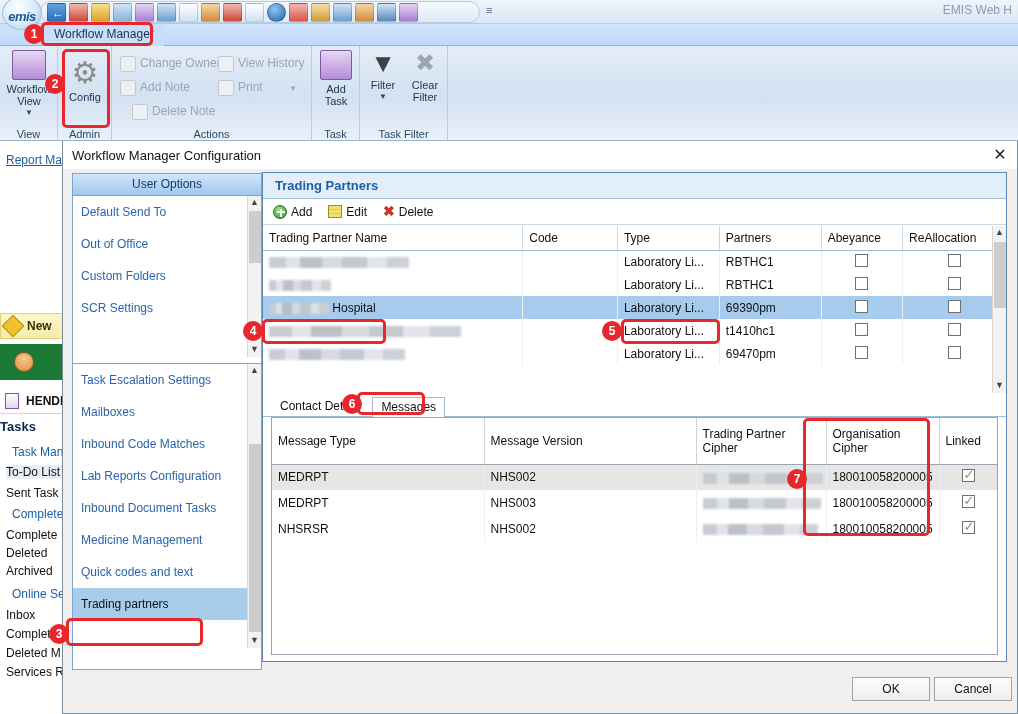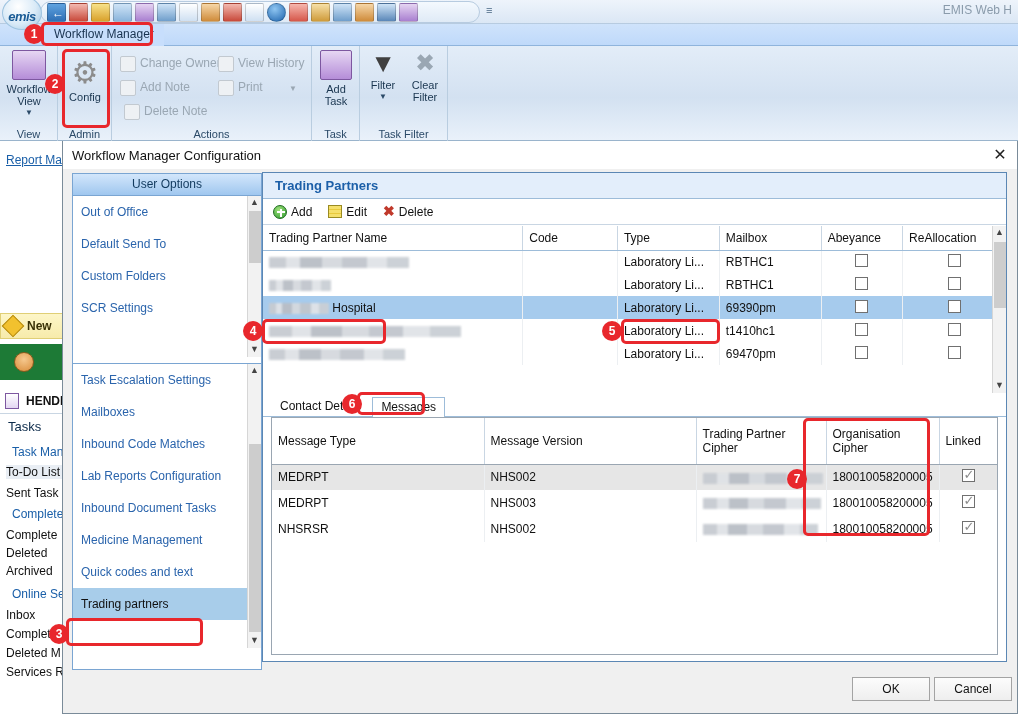--- a/index.html
+++ b/index.html
@@ -131,22 +131,22 @@
   .bg-hendr {
     position: absolute; left: 0; top: 248px; width: 180px; height: 24px;
     display: flex; align-items: center; gap: 7px; padding-left: 5px;
     font-size: 12px; color: #111; font-weight: bold;
   }
   .bg-hendr .clip {
     width: 14px; height: 16px; background: linear-gradient(#fff,#e3d6f2);
     border: 1px solid #7d57a0;
   }
   .bg-tasks {
-    position: absolute; left: 8px; top: 278px;
-    font-weight: normal; font-size: 13px; color: #0b2a4a;
+    position: absolute; left: 0; top: 278px;
+    font-weight: bold; font-size: 13px; color: #0b2a4a;
   }
   .bg-tasks-ul {
     position: absolute; left: 0; top: 272px; width: 180px;
     border-top: 1px solid #c9d6e3;
   }
   .navitem {
     position: absolute; font-size: 12px; white-space: nowrap; color: #111;
   }
   .navitem.blue { color: #1a5fa8; }
   .navitem.sel { background: #e9eef4; }
@@ -385,21 +385,21 @@
       <div class="smallitem" style="left:106px;top:10px;">
         <span class="sico"></span><span>View History</span>
       </div>
       <div class="smallitem" style="left:8px;top:34px;">
         <span class="sico"></span><span>Add Note</span>
       </div>
       <div class="smallitem" style="left:106px;top:34px;">
         <span class="sico"></span><span>Print</span>
       </div>
       <div style="position:absolute;left:177px;top:38px;font-size:8px;color:#9aa7b3;">▼</div>
-      <div class="smallitem" style="left:12px;top:58px;">
+      <div class="smallitem" style="left:20px;top:58px;">
         <span class="sico"></span><span>Delete Note</span>
       </div>
       <div class="glabel">Actions</div>
     </div>
 
     <div class="rgroup" style="left:312px; width:48px;">
       <div class="bigbtn" style="left:-5px;width:58px;">
         <span class="bico" style="width:32px;height:30px;background:linear-gradient(#e6d6f3,#b58dd8);border:1px solid #7d57a0;border-radius:2px;"></span>
         <span>Add</span><br>
         <span>Task</span>
@@ -458,22 +458,22 @@
 
   <div class="dialog">
     <div class="dlg-title">Workflow Manager Configuration</div>
     <button class="dlg-close">✕</button>
 
     <div class="optpanel">
 
       <div class="optgroup" style="top:0; height:198px;">
         <div class="ghead">User Options</div>
         <div class="optlist" style="height:161px;">
+          <div class="optitem">Default Send To</div>
           <div class="optitem">Out of Office</div>
-          <div class="optitem">Default Send To</div>
           <div class="optitem">Custom Folders</div>
           <div class="optitem">SCR Settings</div>
           <div class="vscroll">
             <div class="arr">▲</div>
             <div class="thumb" style="top:15px;height:52px;"></div>
             <div class="arr bot">▼</div>
           </div>
         </div>
       </div>
 
@@ -523,21 +523,21 @@
             <col style="width:100px">
           <col style="width:100px">
             <col style="width:80px">
             <col style="width:101px">
         </colgroup>
         <thead>
           <tr>
             <th>Trading Partner Name</th>
             <th>Code</th>
             <th>Type</th>
-            <th>Mailbox</th>
+            <th>Partners</th>
             <th>Abeyance</th>
             <th>ReAllocation</th>
           </tr>
         </thead>
         <tbody>
           <tr>
             <td><span class="redact" style="width:140px;"></span></td>
             <td></td>
             <td>Laboratory Li...</td>
             <td>RBTHC1</td>

